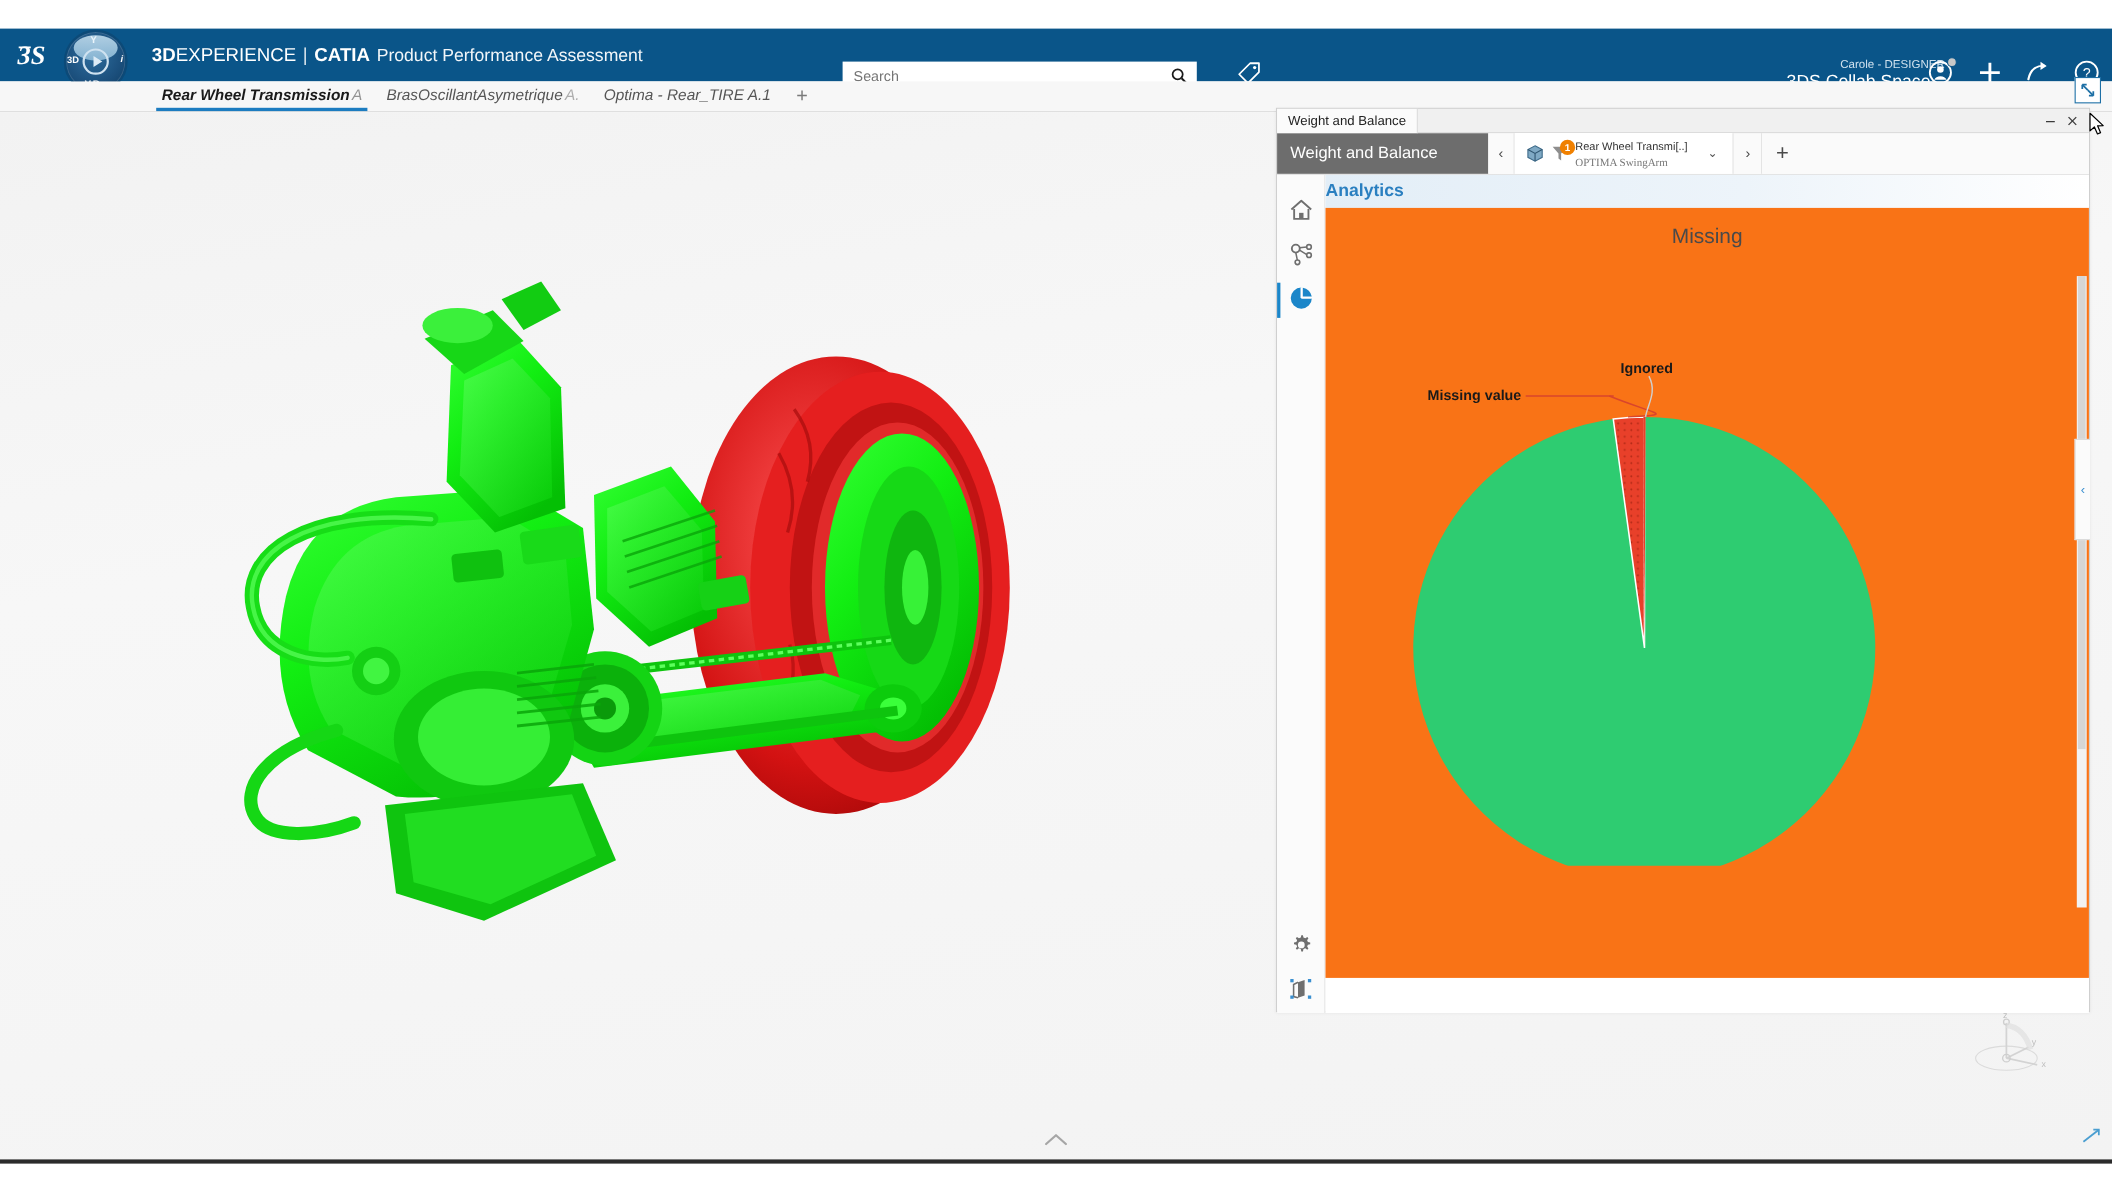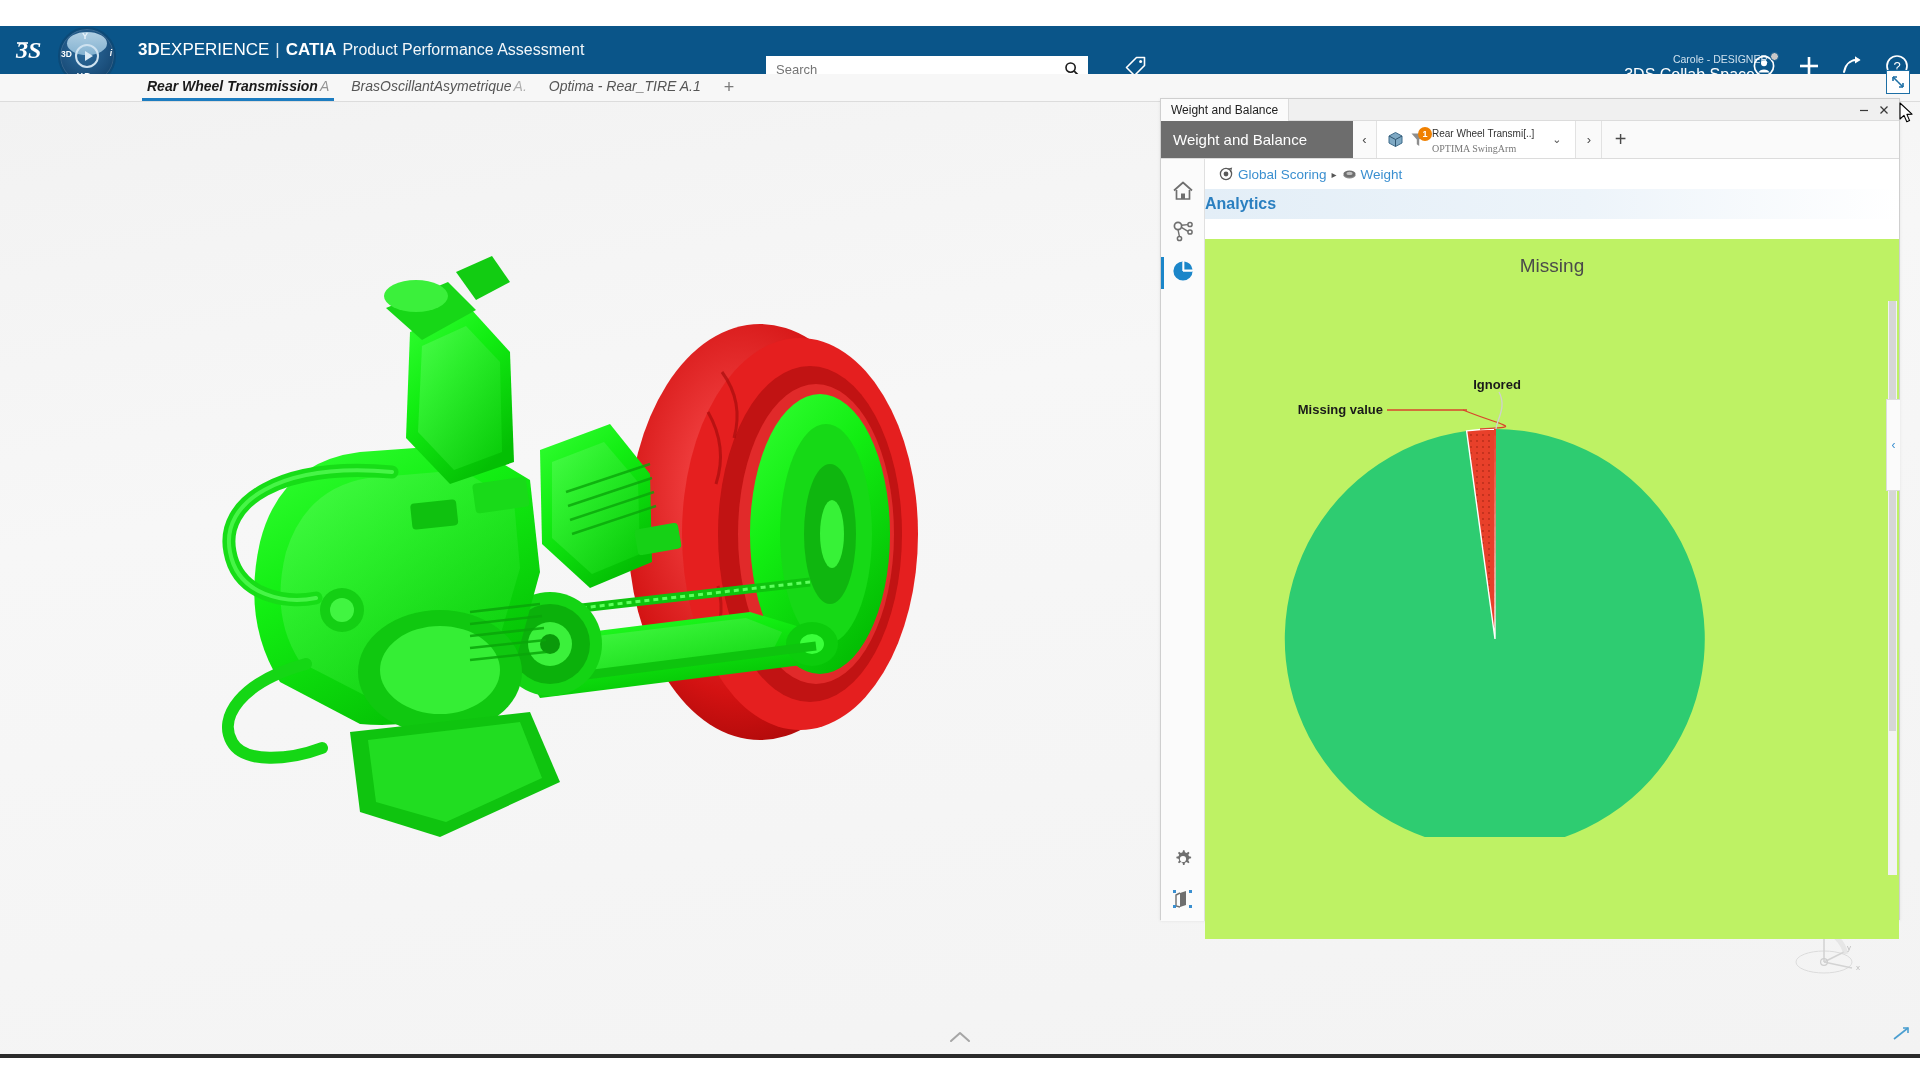--- a/index.html
+++ b/index.html
@@ -240,21 +240,21 @@
   .bc-link { color: #3a8fd0; }
   .bc-sep { color: #555; font-size: 10px; }
   .bc-icon { width: 14px; height: 14px; display: inline-block; }
 
   .analytics-bar {
     height: 30px; display: flex; align-items: center; padding-left: 0;
     background: linear-gradient(90deg, #e3eef7 0%, #edf4fa 55%, #ffffff 100%);
     color: #2a7fc0; font-size: 16px; font-weight: bold;
   }
 
-  .chart-area { position: relative; height: 700px; background: #bef264; margin-top: 20px; }
+  .chart-area { position: relative; height: 700px; background: #f97316; }
   .chart-title {
     text-align: center; font-size: 19px; color: #4a4a4a; padding-top: 16px;
     font-family: "Liberation Sans", sans-serif;
   }
   .pie-wrap { position: relative; width: 100%; height: 560px; }
   .pie-svg { position: absolute; left: 0; top: 0; }
 
   .panel-vscroll {
     position: absolute; right: 2px; top: 62px; width: 9px; height: 574px;
     background: #f2f2f2;
@@ -621,39 +621,20 @@
               <rect x="18" y="3" width="3" height="3" fill="#3a8fd0"></rect>
               <rect x="2" y="18" width="3" height="3" fill="#3a8fd0"></rect>
               <rect x="18" y="18" width="3" height="3" fill="#3a8fd0"></rect>
             </svg>
           </span>
         </div>
       </div>
 
       <div class="panel-main">
 
-        <div class="breadcrumb">
-          <span class="bc-icon">
-            <svg width="14" height="14" viewBox="0 0 14 14">
-              <circle cx="7" cy="7" r="5.6" fill="none" stroke="#5a5a5a" stroke-width="1.3"></circle>
-              <circle cx="7" cy="7" r="2.4" fill="#5a5a5a"></circle>
-              <path d="M8.6 2.2 L12.4 1.2 L11.4 5" fill="none" stroke="#5a5a5a" stroke-width="1.1"></path>
-            </svg>
-          </span>
-          <span class="bc-link">Global Scoring</span>
-          <span class="bc-sep">▸</span>
-          <span class="bc-icon">
-            <svg width="15" height="14" viewBox="0 0 15 14">
-              <ellipse cx="7.5" cy="8.2" rx="6" ry="3.4" fill="#8a8a8a"></ellipse>
-              <ellipse cx="7.5" cy="6.8" rx="6" ry="3.4" fill="#6f6f6f"></ellipse>
-              <ellipse cx="7.5" cy="6.4" rx="3" ry="1.6" fill="#bfbfbf"></ellipse>
-            </svg>
-          </span>
-          <span class="bc-link">Weight</span>
-        </div>
 
         <div class="analytics-bar">
           <span>Analytics</span>
         </div>
 
         <div class="chart-area">
           <div class="chart-title">Missing</div>
 
           <div class="pie-wrap">
             <svg class="pie-svg" width="690" height="560" viewBox="0 0 690 560">

